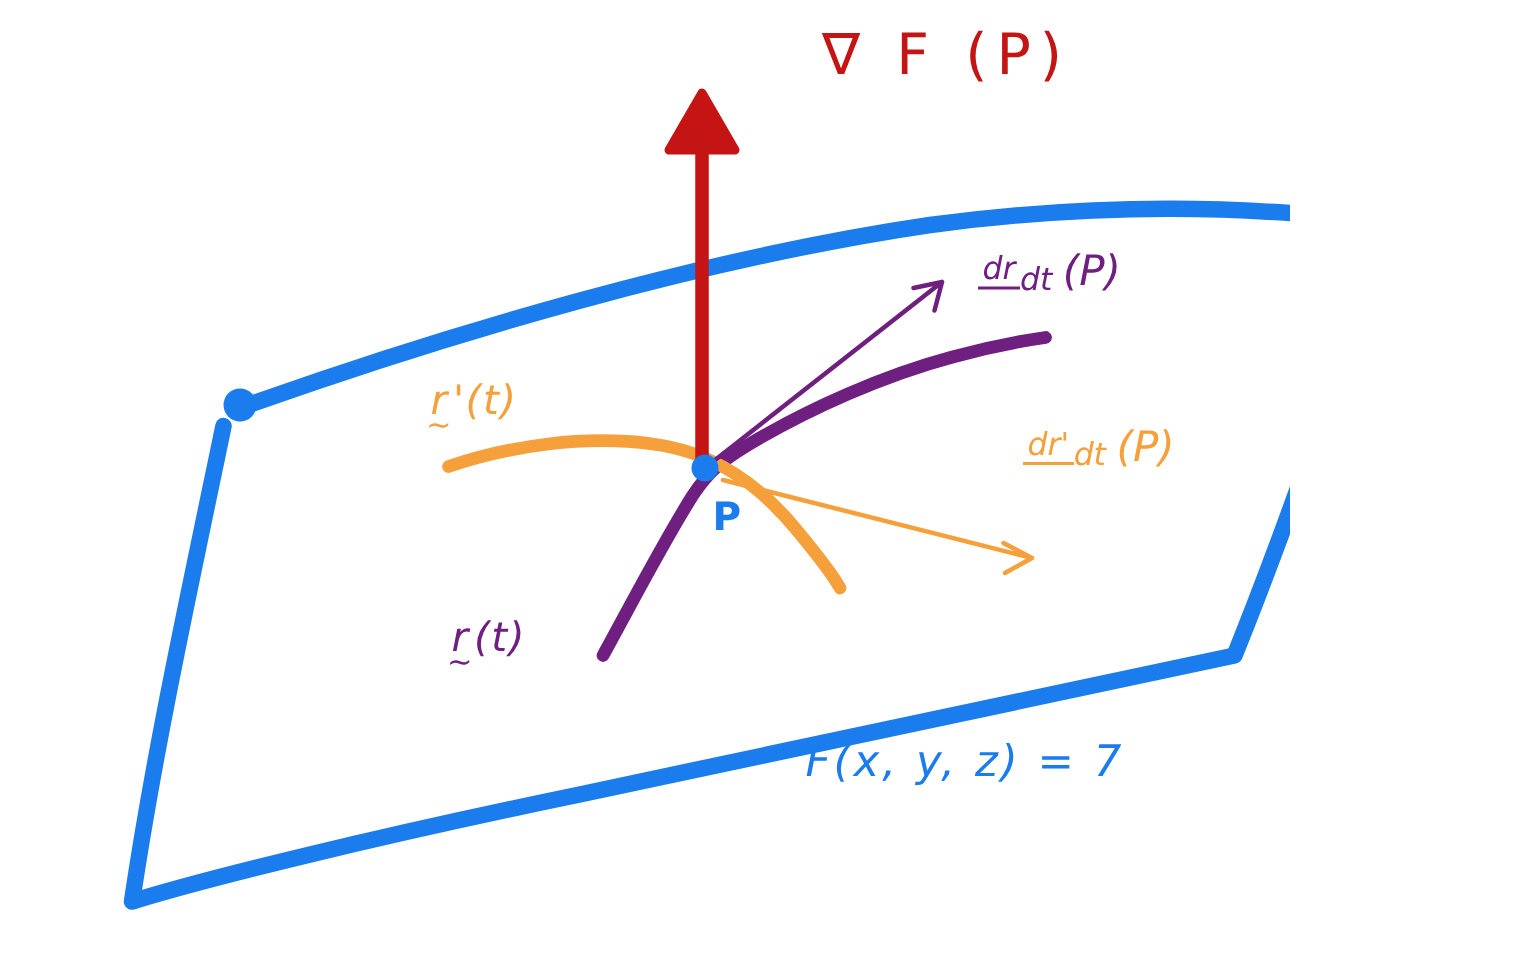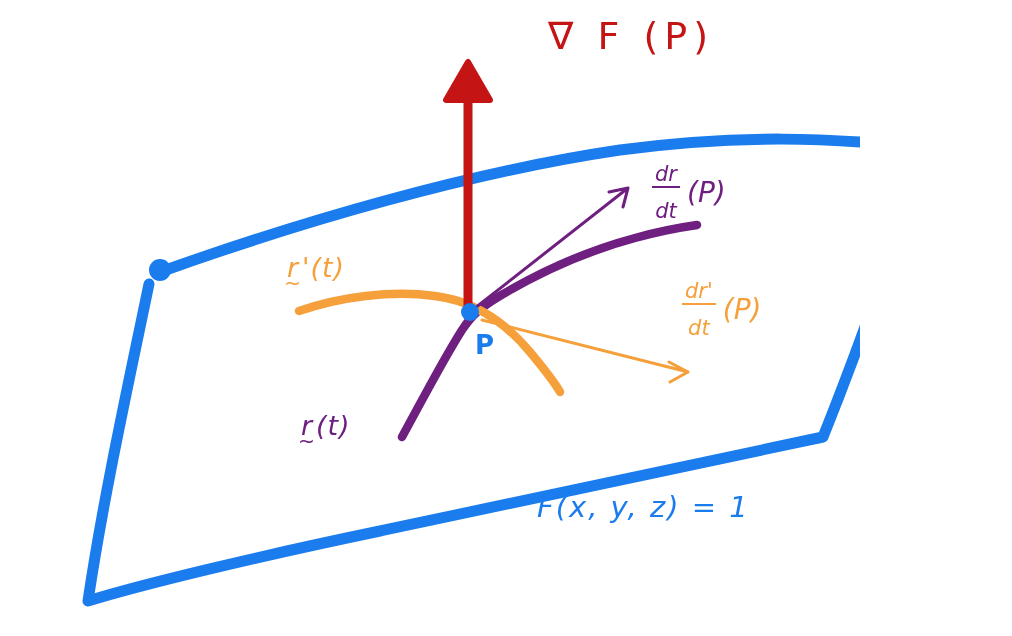--- a/index.html
+++ b/index.html
@@ -22,21 +22,21 @@
   .blue{color:var(--blue);}
   .purple{color:var(--purple);}
   .orange{color:var(--orange);}
   .gradient-lbl{font-size:38px;letter-spacing:6px;font-weight:500;}
   .point-lbl{font-size:26px;font-weight:bold;}
   .equation-lbl{font-size:29px;font-style:italic;letter-spacing:2px;}
   .curve-lbl{font-size:27px;font-style:italic;letter-spacing:1px;}
   .tilde-stack{display:inline-flex;flex-direction:column;align-items:center;line-height:0.72;}
   .tilde-stack .tilde{font-size:0.75em;transform:translateY(-1px);font-style:normal;}
   .frac-lbl{display:flex;align-items:center;gap:7px;font-style:italic;}
-  .frac{display:inline-flex;flex-direction:column;align-items:center;font-size:21px;line-height:1.05;}
+  .frac{display:inline-flex;flex-direction:row;align-items:center;font-size:21px;line-height:1.05;}
   .frac .num{border-bottom:2.5px solid currentColor;padding:0 3px 1px 3px;}
   .frac .den{padding-top:12px;}
   .frac-suffix{font-size:28px;}
 </style>
 </head>
 <body>
 
 <div id="stage">
 
   <svg id="drawing" width="1012" height="636" viewBox="0 0 1012 636">
@@ -91,15 +91,15 @@
 
   <div class="lbl purple curve-lbl" style="left:298px;top:410px;">
     <span class="tilde-stack">
       <span>r</span>
       <span class="tilde">~</span>
     </span><span>(t)</span>
   </div>
 
   <div class="lbl blue point-lbl" style="left:475px;top:330px;">P</div>
 
-  <div class="lbl blue equation-lbl" style="left:537px;top:490px;">F(x, y, z) = 1</div>
+  <div class="lbl blue equation-lbl" style="left:537px;top:490px;">F(x, y, z) = 7</div>
 
 </div>
 
 </body></html>

